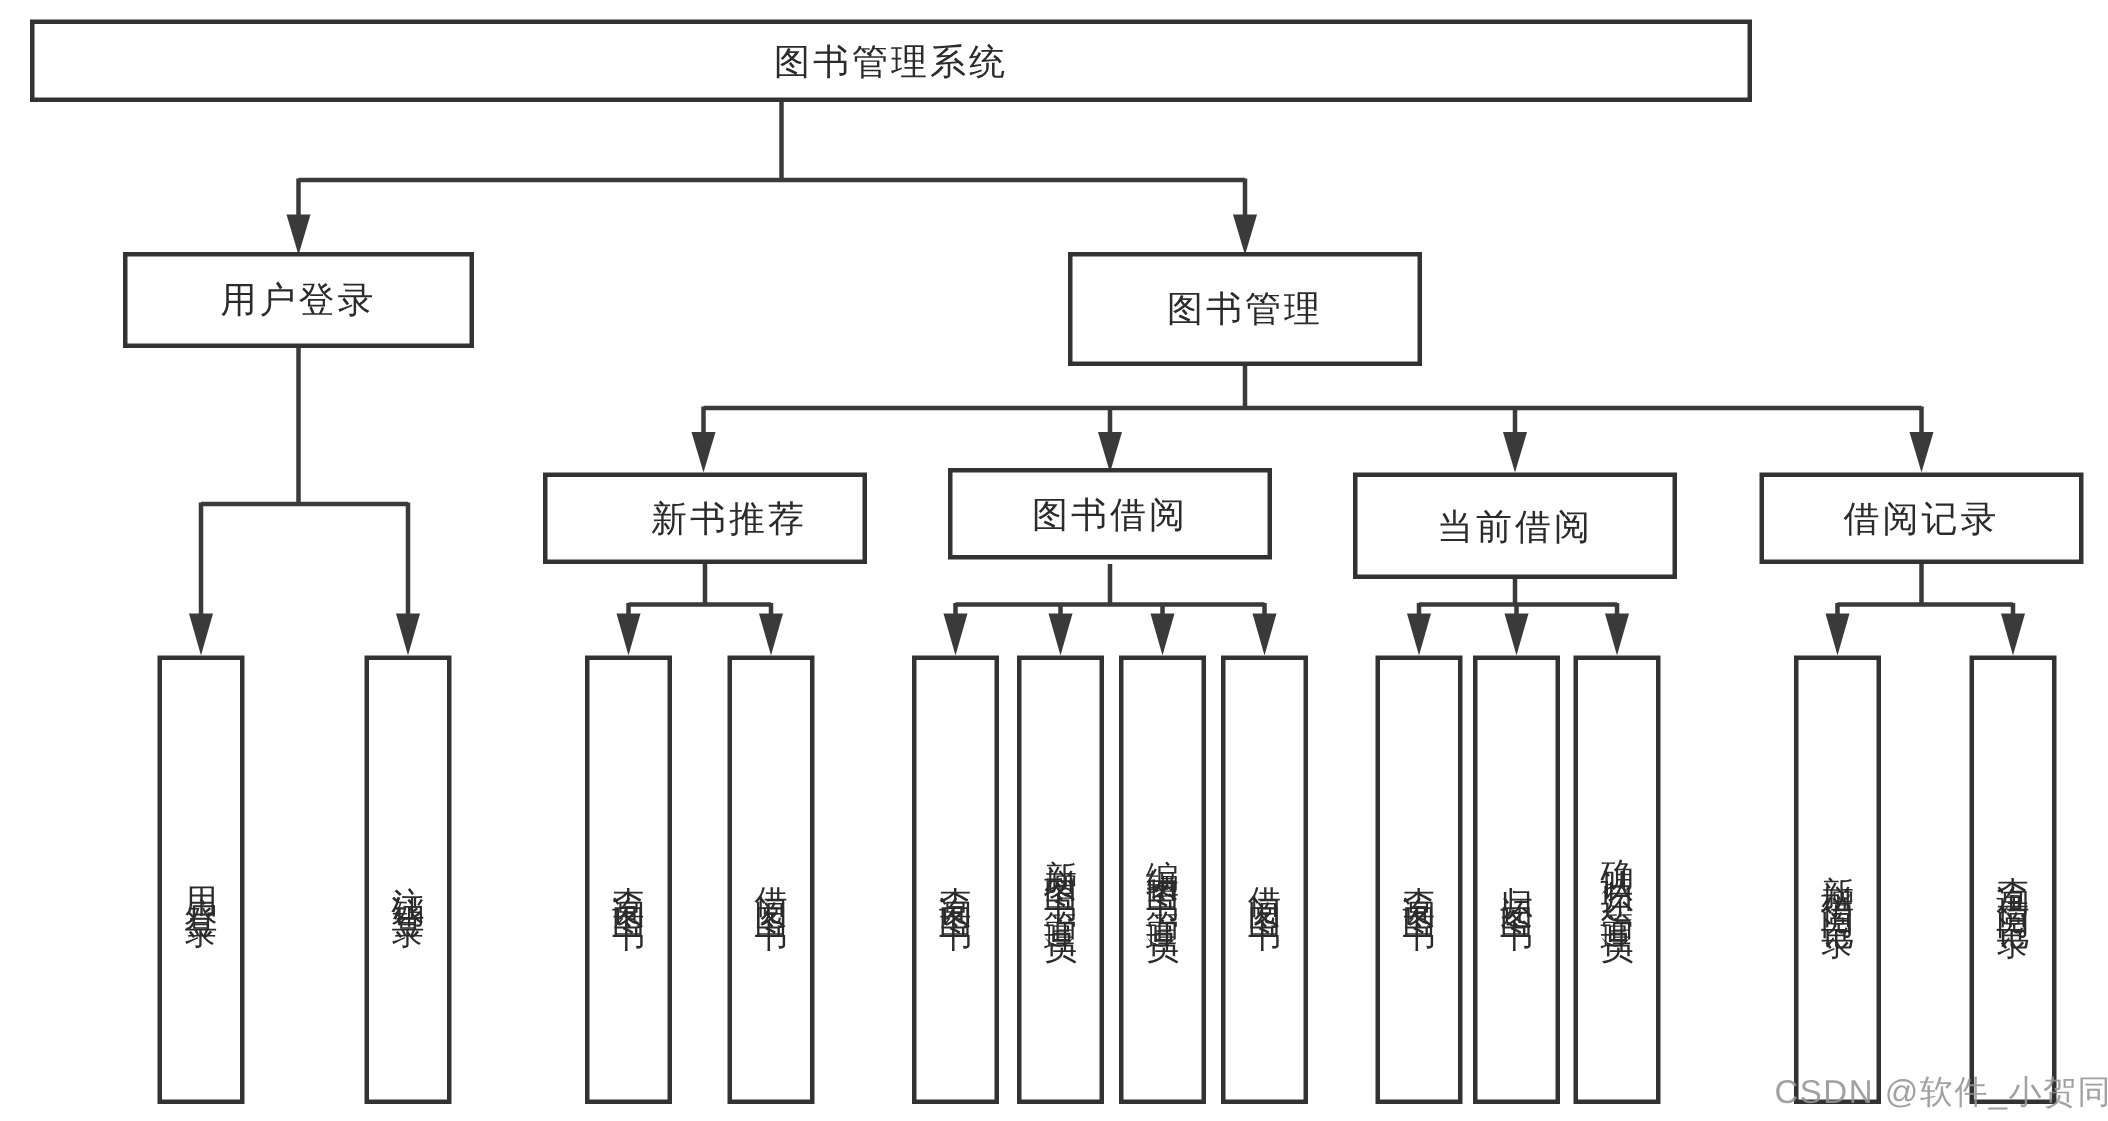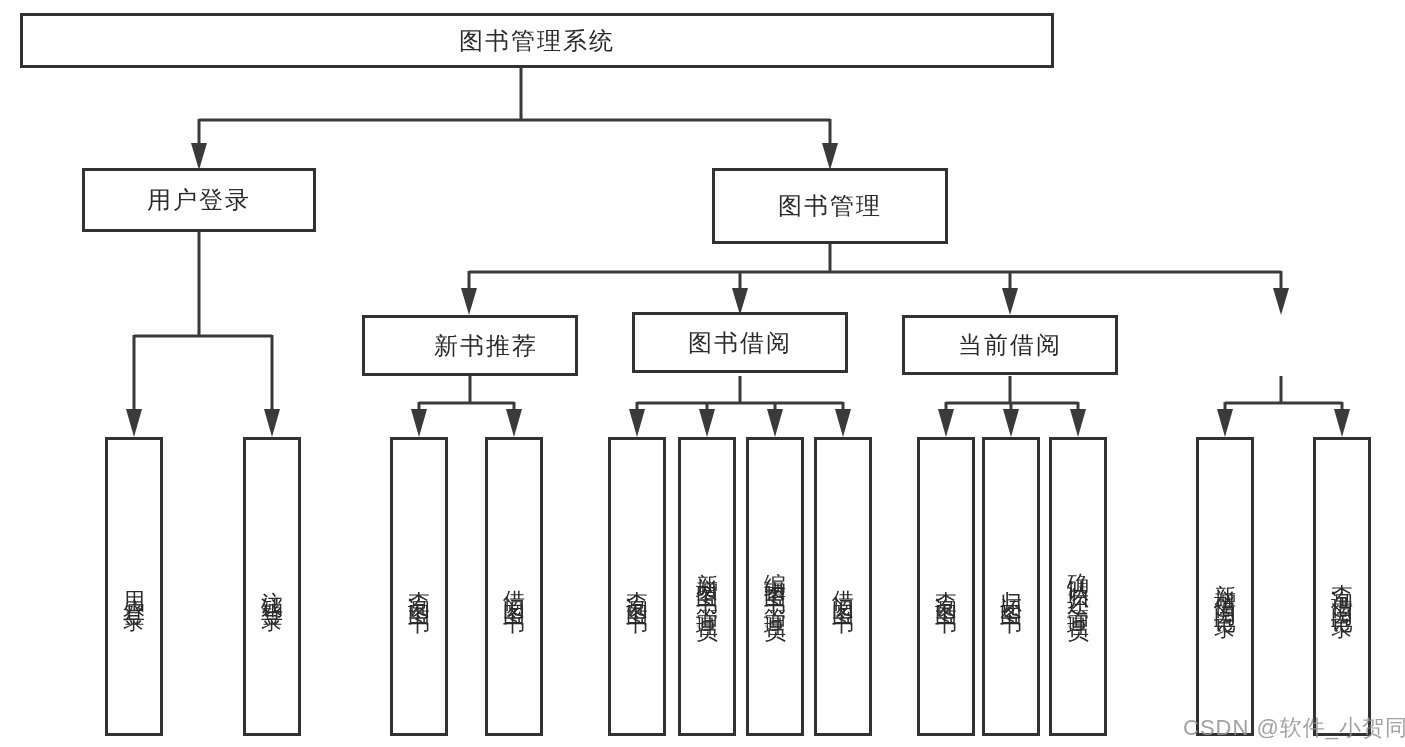--- a/index.html
+++ b/index.html
@@ -83,39 +83,42 @@
       <polygon points="767,409 783,409 775,437"></polygon>
       <polygon points="835,409 851,409 843,437"></polygon>
       <polygon points="938,409 954,409 946,437"></polygon>
       <polygon points="1003,409 1019,409 1011,437"></polygon>
       <polygon points="1070,409 1086,409 1078,437"></polygon>
       <polygon points="1217,409 1233,409 1225,437"></polygon>
       <polygon points="1334,409 1350,409 1342,437"></polygon>
     </g>
   </svg>
 
-  <div class="node h" style="left:20px; top:13px; width:1034px; height:55px;">
+  <div class="node h" style="left:20px; top:13px; width:1148px; height:55px;">
     <span>图书管理系统</span>
   </div>
 
   <div class="node h" style="left:82px; top:168px; width:234px; height:64px;">
     <span>用户登录</span>
   </div>
   <div class="node h" style="left:712px; top:168px; width:236px; height:76px;">
     <span>图书管理</span>
   </div>
 
   <div class="node h" style="left:362px; top:315px; width:216px; height:61px;padding-left:32px;">
     <span>新书推荐</span>
   </div>
   <div class="node h" style="left:632px; top:312px; width:216px; height:61px;">
     <span>图书借阅</span>
   </div>
-  <div class="node h" style="left:902px; top:315px; width:216px; height:60px;">
+  <div class="node h" style="left:902px; top:315px; width:216px; height:71px;">
     <span>当前借阅</span>
+  </div>
+  <div class="node h" style="left:1173px; top:315px; width:216px; height:61px;">
+    <span>借阅记录</span>
   </div>
 
   <div class="node v" style="left:105px; top:437px; width:58px; height:299px;">
     <span>用户登录</span>
   </div>
   <div class="node v" style="left:243px; top:437px; width:58px; height:299px;">
     <span>注销登录</span>
   </div>
 
   <div class="node v" style="left:390px; top:437px; width:58px; height:299px;">

